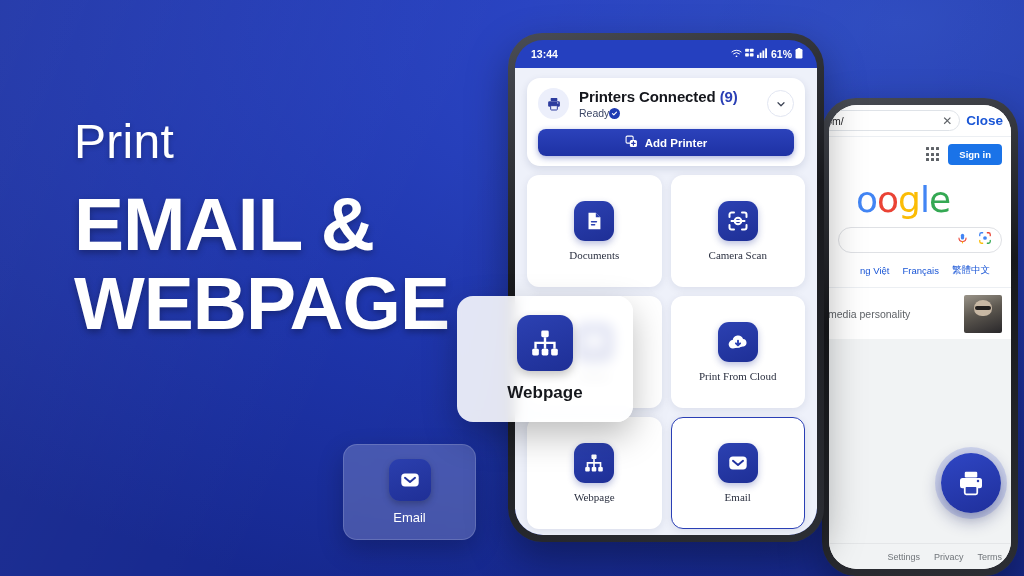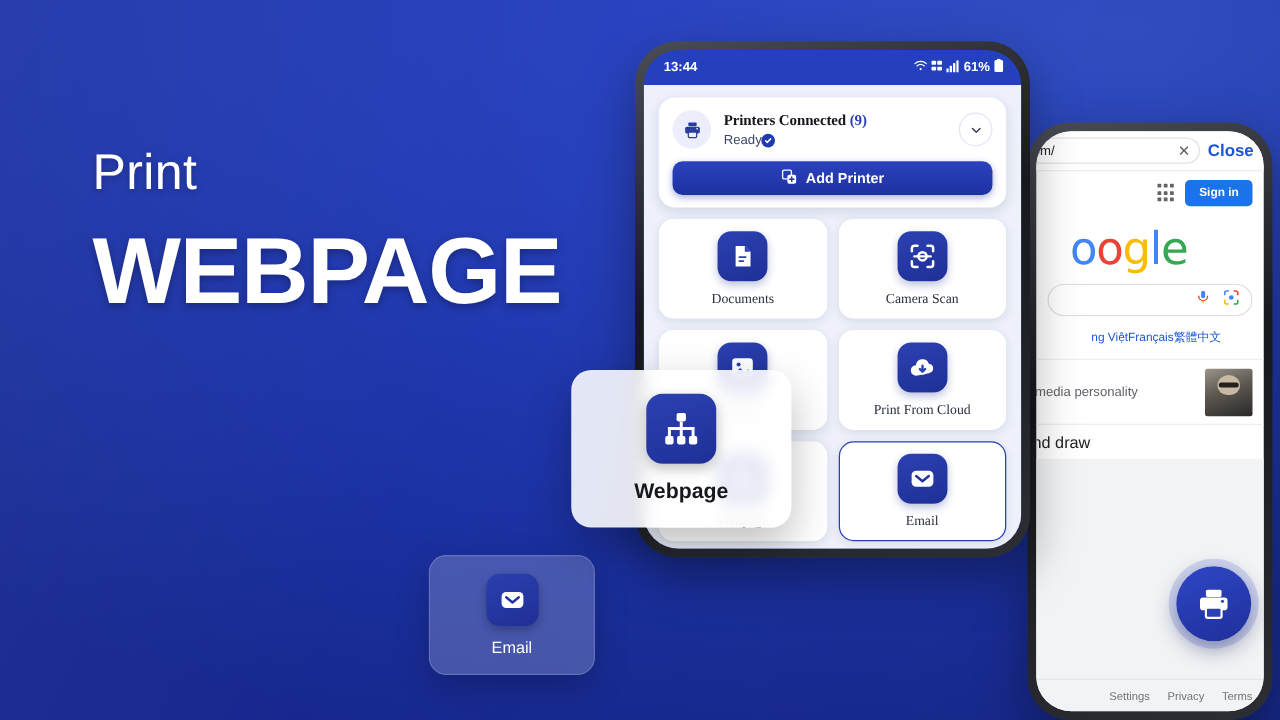--- a/index.html
+++ b/index.html
@@ -21,21 +21,21 @@
   #bg::after{
     content:""; position:absolute; inset:0;
     background:linear-gradient(115deg, rgba(255,255,255,.05) 0%, rgba(0,0,0,0) 40%, rgba(0,0,0,.12) 100%);
   }
 
   
   #headline{
     position:absolute; left:74px; top:118px; width:460px; z-index:6;
   }
   .kicker{
-    color:#fff; font-size:40px; font-weight:400; letter-spacing:.3px;
+    color:#fff; font-size:48px; font-weight:400; letter-spacing:.3px;
     line-height:1.0; text-shadow:0 2px 5px rgba(0,0,0,.25);
   }
   .big{
     color:#fff; font-weight:700; font-size:75px; line-height:.97;
     letter-spacing:-1px; margin-top:22px;
     text-shadow:0 3px 7px rgba(0,0,0,.30);
   }
   .big .l2{ display:block; margin-top:6px; }
 
   
@@ -81,21 +81,21 @@
     box-shadow:0 16px 40px rgba(0,0,0,.35);
   }
   .phone .screen{
     width:100%; height:100%; border-radius:28px; overflow:hidden;
     position:relative; background:#fff;
   }
 
   
   #phone-right{ left:822px; top:98px; width:196px; height:478px; z-index:3; }
   
-  #phone-left{ left:508px; top:33px; width:316px; height:413px; z-index:10; }
+  #phone-left{ left:508px; top:33px; width:316px; height:509px; z-index:10; }
 
   
   #phone-left .screen{ background:#2540bf; display:flex; flex-direction:column; }
   .statusbar{
     height:28px; flex:0 0 28px; display:flex; align-items:center;
     justify-content:space-between; padding:0 14px 0 16px; color:#fff;
     font-size:10.5px; font-weight:600;
   }
   .sb-right{ display:flex; align-items:center; gap:3px; }
   .sb-right .pct{ font-size:10.5px; font-weight:600; margin-left:1px;}
@@ -112,21 +112,21 @@
     margin:10px 12px 0; background:#fff; border-radius:13px;
     box-shadow:0 3px 9px rgba(20,30,80,.12);
     padding:10px 11px; position:relative; z-index:2;
   }
   .pc-top{ display:flex; align-items:center; gap:10px; }
   .pc-ic{
     width:31px; height:31px; border-radius:50%; background:#eceffb;
     display:flex; align-items:center; justify-content:center; flex:0 0 31px;
   }
   .pc-txt{ flex:1; min-width:0; }
-  .pc-title{ font-size:12px; font-weight:700; color:#14161c; letter-spacing:-.1px;font-family:Liberation Serif, serif; }
+  .pc-title{ font-size:15px; font-weight:700; color:#14161c; letter-spacing:-.1px; }
   .pc-title .cnt{ color:#2a3fb5; }
   .pc-sub{ font-size:10.5px; color:#3c4766; margin-top:2px; display:flex; align-items:center; gap:0; }
   .chk{ width:11px; height:11px; border-radius:50%; background:#1f3bb3; display:inline-flex;
         align-items:center; justify-content:center; }
   .pc-chev{
     width:27px; height:27px; border-radius:50%; border:1px solid #e2e6f2;
     display:flex; align-items:center; justify-content:center; flex:0 0 27px;
   }
   .addbtn{
     margin-top:10px; height:27px; border-radius:8px;
@@ -185,21 +185,21 @@
     font-family:"DejaVu Sans", sans-serif;
   }
   .glogo .b{color:#4285f4;} .glogo .r{color:#ea4335;}
   .glogo .y{color:#fbbc05;} .glogo .g{color:#34a853;}
   .gsearch{
     margin:0 9px; height:26px; border:1px solid #dfe1e5; border-radius:13px;
     display:flex; align-items:center; justify-content:flex-end; gap:9px; padding:0 9px;
     flex:0 0 26px;
   }
   .langs{
-    flex:0 0 34px; display:flex; align-items:center; justify-content:center; 
+    flex:0 0 34px; display:flex; align-items:center; justify-content:center; gap:13px;
     font-size:9.5px; color:#1a56d6; padding-left:10px;
   }
   .langs .cjk{ font-family:Liberation Sans, sans-serif; }
   .newsrow{
     flex:0 0 34px; display:flex; align-items:center; justify-content:space-between;
     padding:0 9px; border-top:1px solid #eceff3;
   }
   .newsrow .t{ font-size:15px; color:#202124; font-weight:400; margin-left:-12px; }
   .kebab{ display:flex; flex-direction:column; gap:2px; }
   .kebab i{ width:2.6px; height:2.6px; background:#5f6368; border-radius:50%; display:block; }
@@ -240,20 +240,21 @@
   }
 </style>
 </head>
 <body>
 
 <div id="bg"></div>
 
 <div id="headline">
   <div class="kicker">Print</div>
   <div class="big">
+    <span>EMAIL &amp;</span>
     <span class="l2">WEBPAGE</span>
   </div>
 </div>
 
 <div id="email-card">
   <div class="ic">
     <svg width="22" height="22" viewBox="0 0 24 24">
         <rect x="2.5" y="5" width="19" height="14" rx="4" fill="#fff"></rect>
         <path d="M6.5 9.6 L12 14.2 L17.5 9.6" stroke="#2233a0" stroke-width="2.1" fill="none" stroke-linecap="round" stroke-linejoin="round"></path>
       </svg>
@@ -319,23 +320,20 @@
       <span>Français</span>
       <span class="cjk">繁體中文</span>
     </div>
 
 
     <div class="newscard">
       <span class="d">media personality</span>
       <span class="thumb"></span>
     </div>
 
-    <div class="newsrow2">
-      <span>nd draw</span>
-    </div>
 
     <div class="grayfill"></div>
 
     <div class="gfoot">
       <span>Settings</span>
       <span>Privacy</span>
       <span>Terms</span>
     </div>
 
     <div class="fab">

